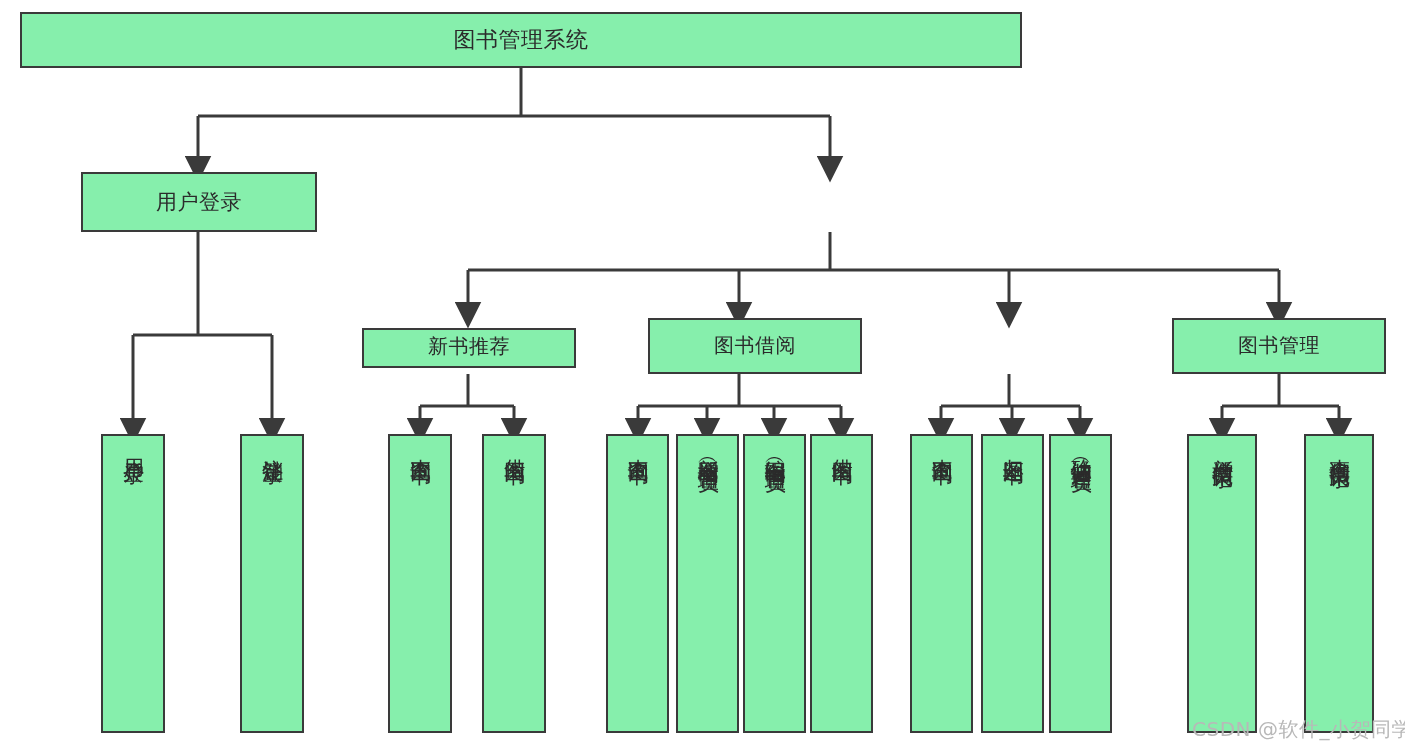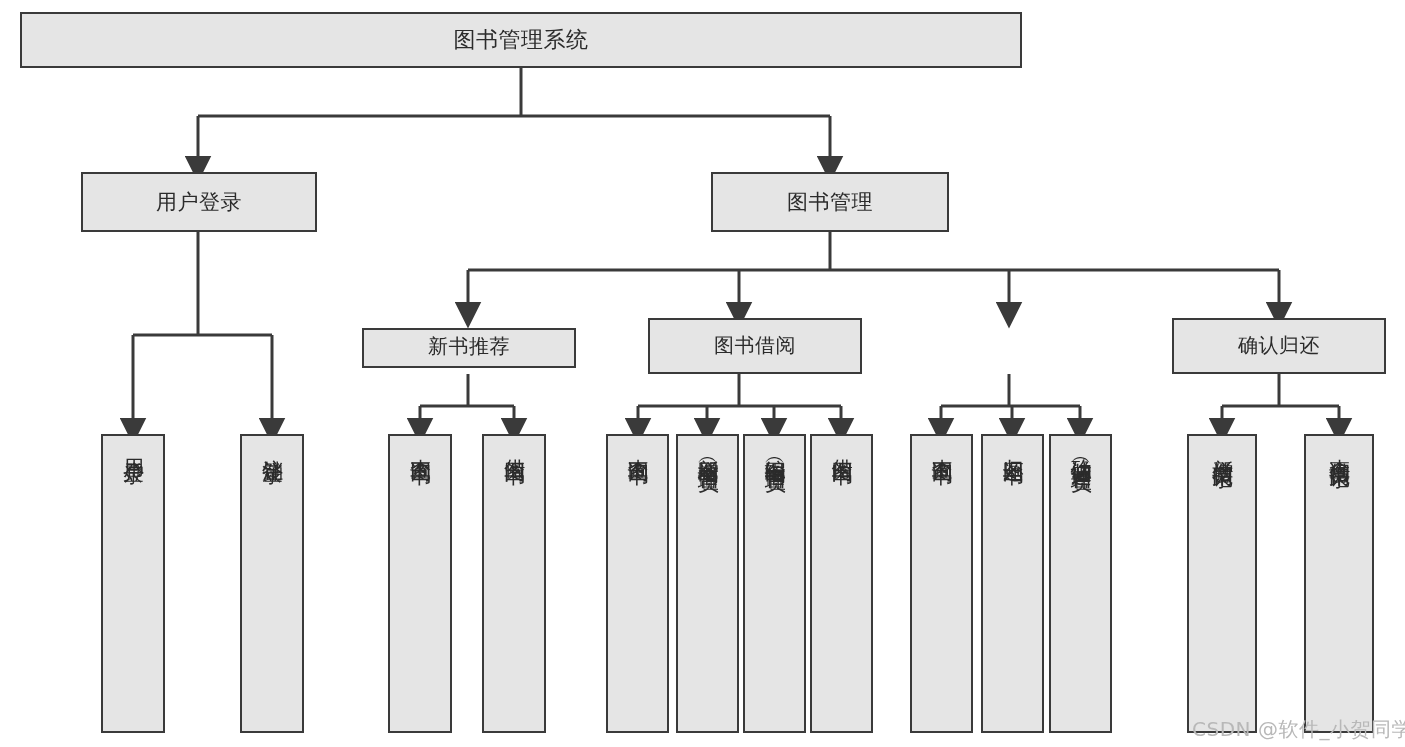--- a/index.html
+++ b/index.html
@@ -22,21 +22,21 @@
     position: absolute;
     left: 0;
     top: 0;
     width: 1405px;
     height: 747px;
     pointer-events: none;
   }
   .node {
     position: absolute;
     box-sizing: border-box;
-    background: #e5e5e5;
+    background: #86efac;
     border: 2px solid #3a3a3a;
     display: flex;
     align-items: center;
     justify-content: center;
     color: #2b2b2b;
   }
   .node .label {
     display: block;
     text-align: center;
     line-height: 1.18;
@@ -122,32 +122,29 @@
     </g>
   </svg>
 
   <div class="node root" style="left:20px; top:12px; width:1002px; height:56px;">
     <span class="label">图书管理系统</span>
   </div>
 
   <div class="node l1" style="left:81px; top:172px; width:236px; height:60px;">
     <span class="label">用户登录</span>
   </div>
-  <div class="node l1" style="left:711px; top:172px; width:238px; height:60px;">
-    <span class="label">图书管理</span>
-  </div>
 
   <div class="node l2" style="left:362px; top:328px; width:214px; height:40px;font-family:Liberation Mono, monospace;">
     <span class="label">新书推荐</span>
   </div>
   <div class="node l2" style="left:632px; top:318px; width:214px; height:56px;margin-left:16px;">
     <span class="label">图书借阅</span>
   </div>
   <div class="node l2" style="left:1172px; top:318px; width:214px; height:56px;">
-    <span class="label">确认归还</span>
+    <span class="label">图书管理</span>
   </div>
 
   <div class="node leaf" style="left:101px; top:434px; width:64px; height:299px;">
     <span class="label">用户登录</span>
   </div>
   <div class="node leaf" style="left:240px; top:434px; width:64px; height:299px;">
     <span class="label">注销登录</span>
   </div>
   <div class="node leaf" style="left:388px; top:434px; width:64px; height:299px;">
     <span class="label">查询图书</span>

